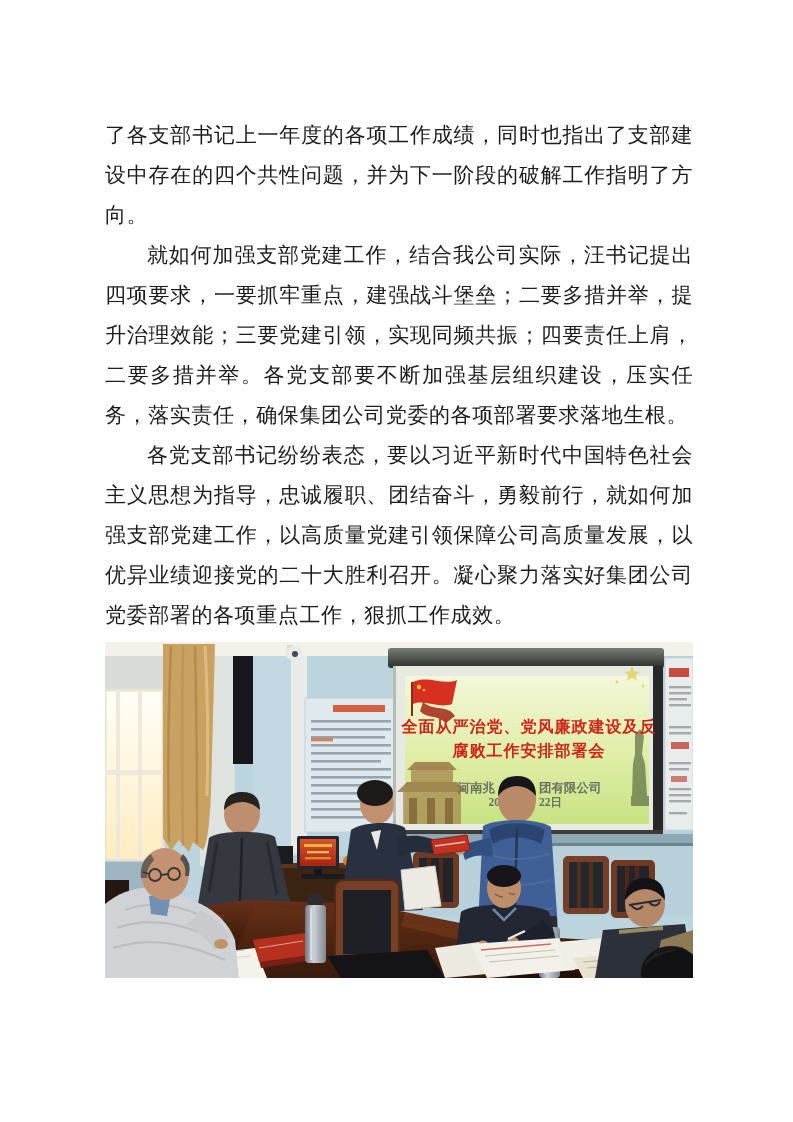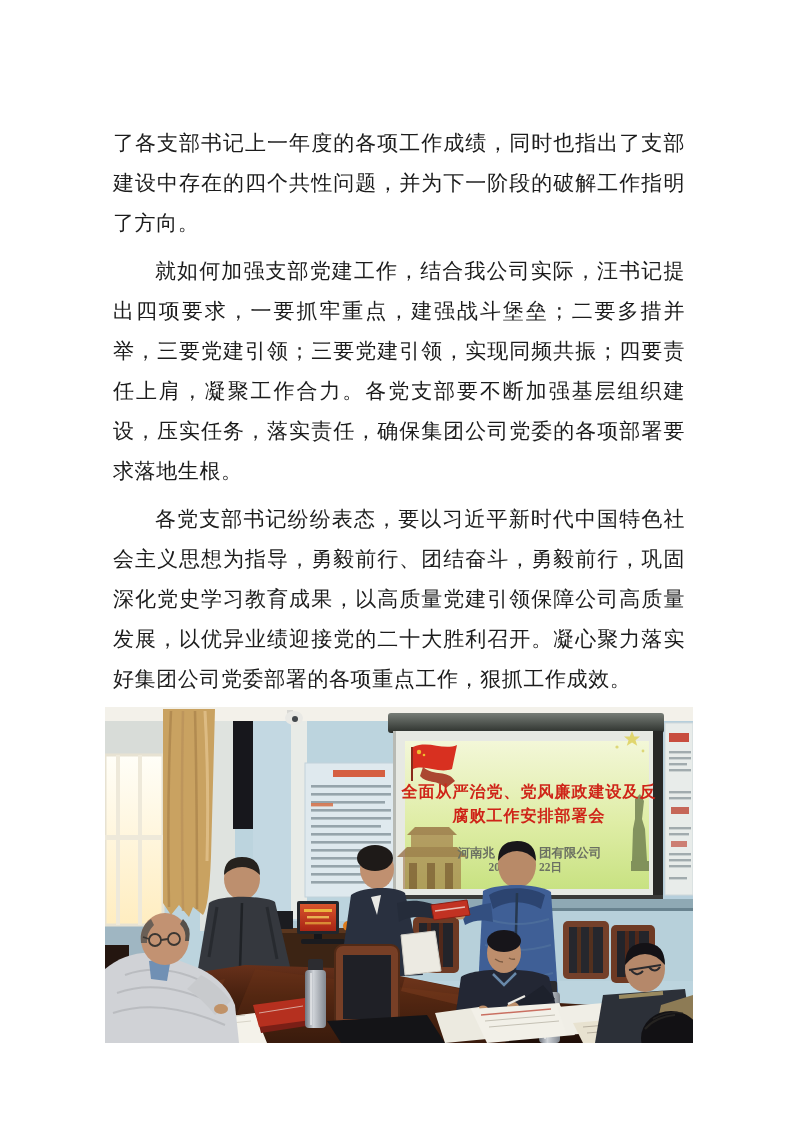--- a/index.html
+++ b/index.html
@@ -2,39 +2,39 @@
 <html><head>
 <meta charset="utf-8">
 <style>
   html,body{margin:0;padding:0;}
   body{
     width:793px;height:1122px;overflow:hidden;background:#ffffff;
     font-family:"Liberation Serif","DejaVu Serif",serif;
   }
   .page{box-sizing:border-box;width:793px;height:1122px;padding:115px 100px 0 105px;}
   p.body-text{
-    margin:8px;font-size:21px;line-height:40px;color:#1c1c1c;
+    margin:0;font-size:21px;line-height:40px;color:#1c1c1c;
     text-align:justify;text-justify:inter-character;letter-spacing:.6px;
     word-break:break-all;
   }
   p.indented{text-indent:2em;}
   .photo-wrap{width:588px;height:336px;margin-top:7px;overflow:hidden;}
   .photo-wrap svg{display:block;}
   p.caption{margin-top:15px;}
   .slide-title{font-family:"Liberation Sans","DejaVu Sans",sans-serif;font-weight:bold;letter-spacing:1px;}
   .slide-sub{font-family:"Liberation Serif","DejaVu Serif",serif;font-weight:bold;}
 </style>
 </head>
 <body>
 
 <div class="page">
 
   <p class="body-text">了各支部书记上一年度的各项工作成绩，同时也指出了支部建设中存在的四个共性问题，并为下一阶段的破解工作指明了方向。</p>
-  <p class="body-text indented">就如何加强支部党建工作，结合我公司实际，汪书记提出四项要求，一要抓牢重点，建强战斗堡垒；二要多措并举，三要党建引领；三要党建引领，实现同频共振；四要责任上肩，凝聚工作合力。各党支部要不断加强基层组织建设，压实任务，落实责任，确保集团公司党委的各项部署要求落地生根。</p>
-  <p class="body-text indented">各党支部书记纷纷表态，要以习近平新时代中国特色社会主义思想为指导，勇毅前行、团结奋斗，勇毅前行，巩固深化党史学习教育成果，以高质量党建引领保障公司高质量发展，以优异业绩迎接党的二十大胜利召开。凝心聚力落实好集团公司党委部署的各项重点工作，狠抓工作成效。</p>
+  <p class="body-text indented">就如何加强支部党建工作，结合我公司实际，汪书记提出四项要求，一要抓牢重点，建强战斗堡垒；二要多措并举，提升治理效能；三要党建引领，实现同频共振；四要责任上肩，二要多措并举。各党支部要不断加强基层组织建设，压实任务，落实责任，确保集团公司党委的各项部署要求落地生根。</p>
+  <p class="body-text indented">各党支部书记纷纷表态，要以习近平新时代中国特色社会主义思想为指导，忠诚履职、团结奋斗，勇毅前行，就如何加强支部党建工作，以高质量党建引领保障公司高质量发展，以优异业绩迎接党的二十大胜利召开。凝心聚力落实好集团公司党委部署的各项重点工作，狠抓工作成效。</p>
 
   <div class="photo-wrap">
     <svg width="588" height="336" viewBox="0 0 588 336" xmlns="http://www.w3.org/2000/svg">
       <defs>
         <linearGradient id="gWin" x1="0" y1="0" x2="0" y2="1">
           <stop offset="0" stop-color="#fffef8"></stop>
             <stop offset="1" stop-color="#ffedc0"></stop>
         </linearGradient>
         <linearGradient id="gSlide" x1="0" y1="0" x2="0" y2="1">
           <stop offset="0" stop-color="#f3f7d8"></stop>

